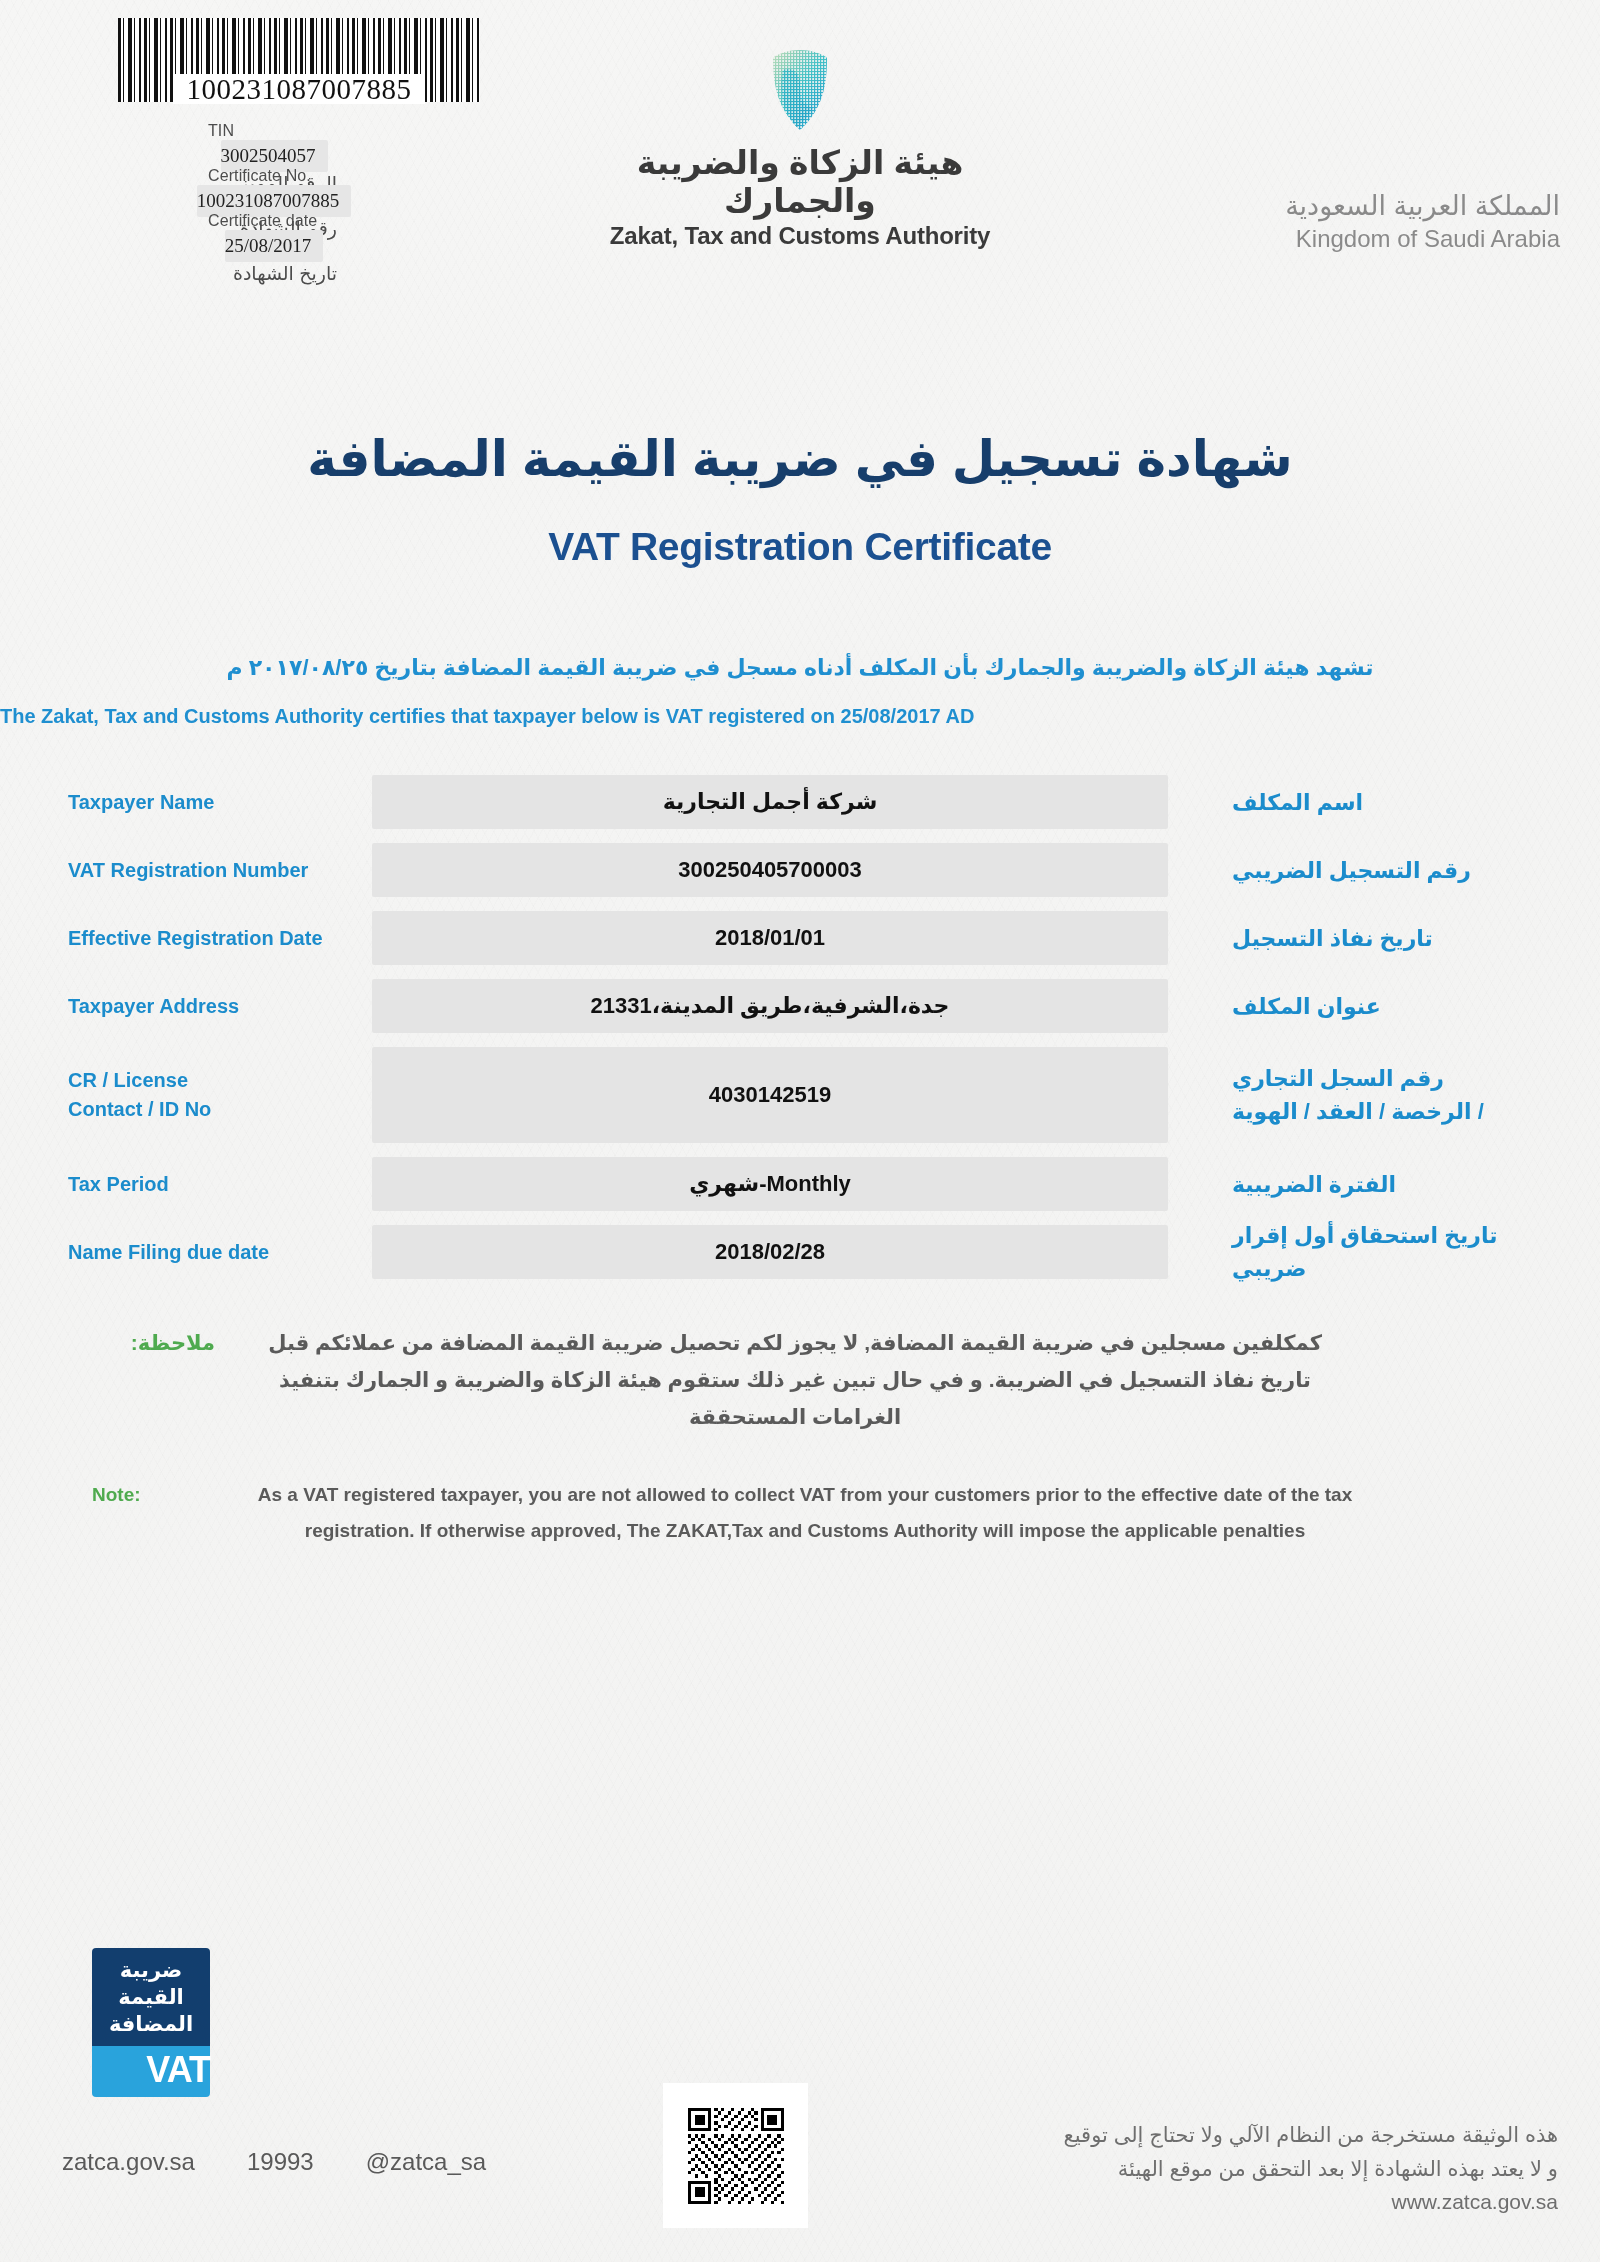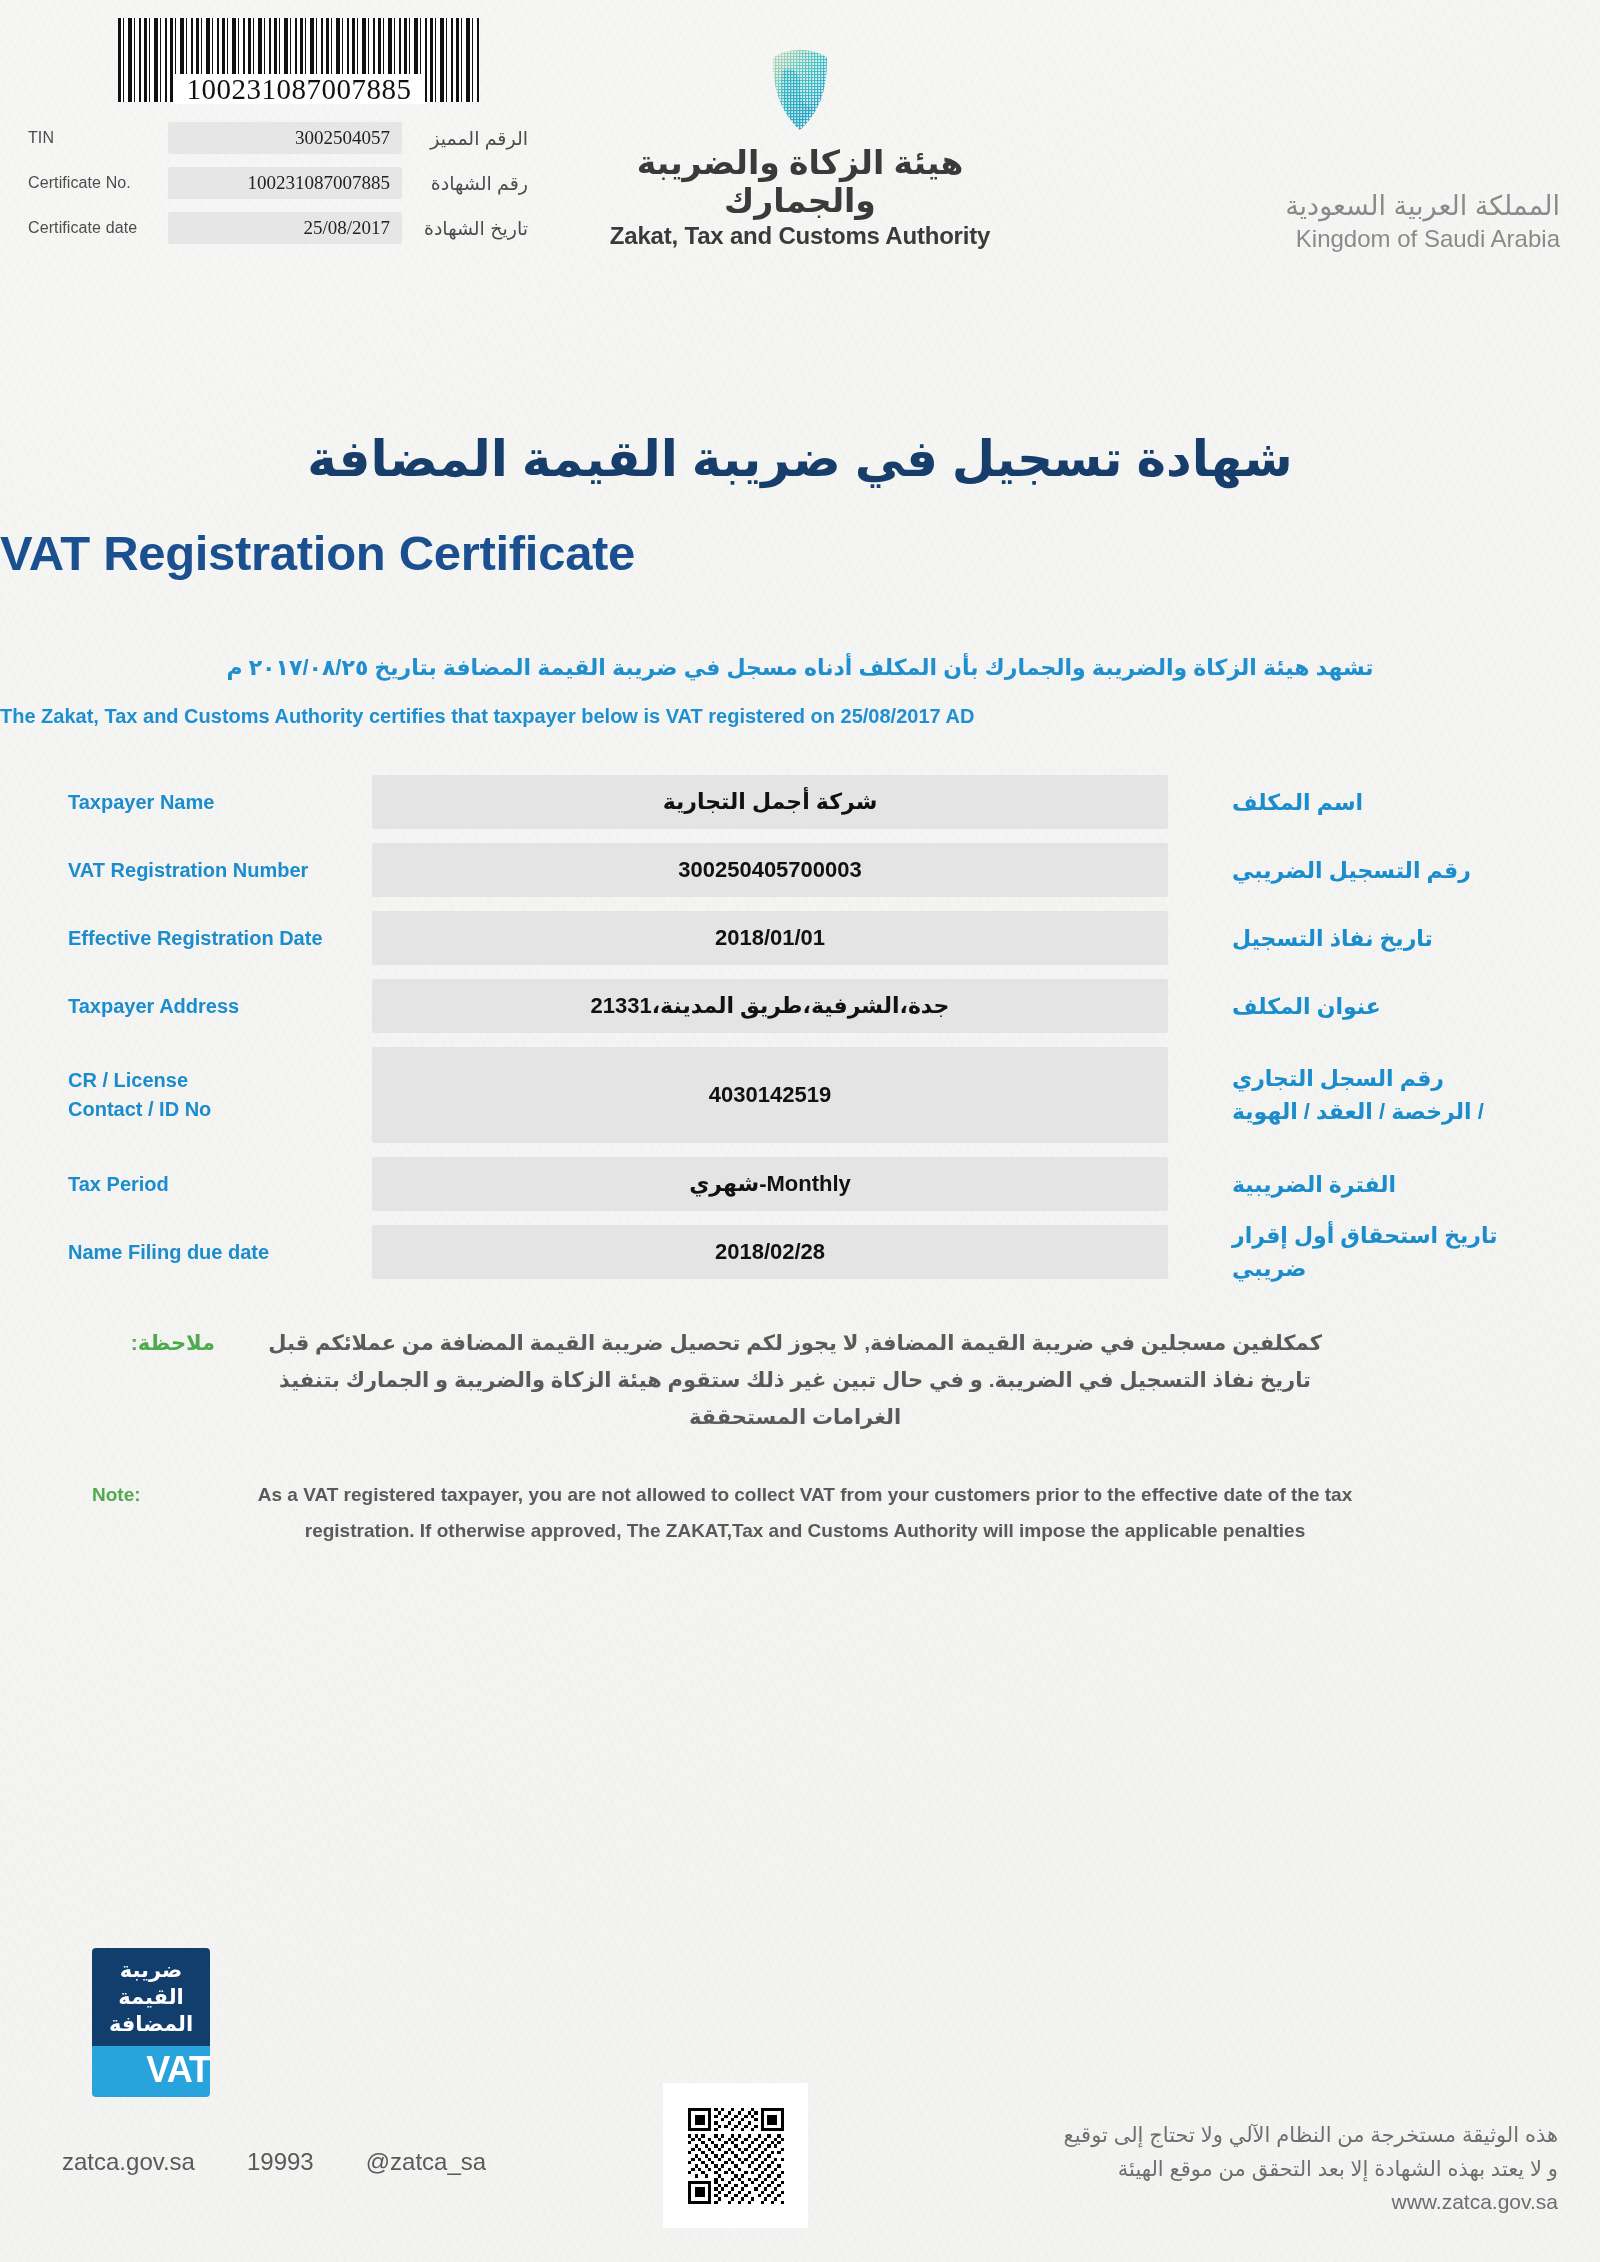--- a/index.html
+++ b/index.html
@@ -68,20 +68,21 @@
     position: absolute;
     left: 28px;
     top: 122px;
     width: 500px;
   }
   .idrow {
     display: flex;
     align-items: center;
     height: 32px;
     margin-bottom: 13px;
+    flex-direction: column;
   }
   .idrow .en {
     width: 140px;
     font-size: 16px;
     color: #4c4c4c;
     letter-spacing: 0.1px;
   }
   .idrow .val {
     flex: 1;
     background: #e6e6e6;
@@ -157,22 +158,22 @@
     direction: rtl;
     font-size: 50px;
     font-weight: bold;
     color: #173e6b;
     letter-spacing: -0.5px;
   }
   .title-en {
     position: absolute;
     left: 0; right: 0;
     top: 525px;
-    text-align: left;
-    font-size: 49px;
+    text-align: center;
+    font-size: 39px;
     font-weight: bold;
     color: #1b5090;
     letter-spacing: -0.3px;
   }
 
   
   .certify-ar {
     position: absolute;
     left: 0; right: 0;
     top: 655px;

